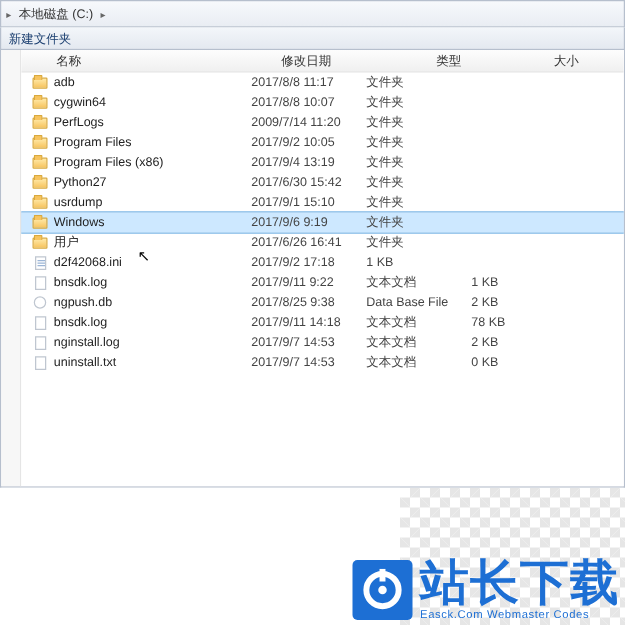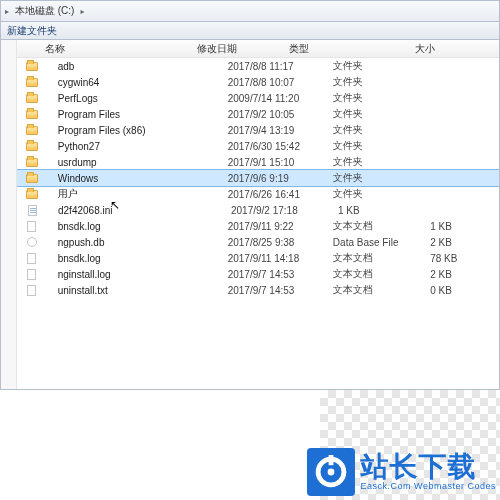--- a/index.html
+++ b/index.html
@@ -6,43 +6,43 @@
   body { width: 500px; height: 500px; background: #fff; overflow: hidden; position: relative; }
   .addrbar { height: 22px; background: linear-gradient(#f7f9fc,#e9edf3); border: 1px solid #b6bfcd; display: flex; align-items: center; font-size: 10px; color: #333; padding: 0 4px; gap: 4px; }
   .addrbar .seg { padding: 0 2px; }
   .addrbar .arrow { color: #666; font-size: 8px; }
   .toolbar { height: 18px; background: linear-gradient(#f3f6fa,#e4e9f0); border-left: 1px solid #b6bfcd; border-right: 1px solid #b6bfcd; border-bottom: 1px solid #b6bfcd; display: flex; align-items: center; font-size: 10px; color: #1a3e6f; padding: 0 6px; }
   .explorer { display: flex; height: 350px; border-left: 1px solid #b6bfcd; border-right: 1px solid #b6bfcd; border-bottom: 1px solid #b6bfcd; }
   .sidebar { width: 16px; background: #f7f7f7; border-right: 1px solid #e5e5e5; }
   .main { flex: 1; background: #fff; overflow: hidden; position: relative; }
   .cols { display: flex; height: 18px; background: linear-gradient(#fdfdfd,#f0f0f0); border-bottom: 1px solid #e4e4e4; font-size: 10px; color: #333; align-items: center; }
   .col-name { width: 180px; padding-left: 28px; }
-  .col-date { width: 92px; }
-  .col-type { width: 84px; }
+  .col-date { width: 92px; margin-left: 28px; }
+  .col-type { width: 84px; text-align: center; }
   .col-size { width: 70px; text-align: right; padding-right: 8px; }
   .rows { font-size: 10px; color: #222; }
-  .row { display: flex; height: 16px; align-items: center; gap: 15px; }
+  .row { display: flex; height: 16px; align-items: center; }
   .row.sel { background: #cde8ff; outline: 1px solid #7fb8e6; }
   .row .ic { width: 14px; height: 12px; margin: 0 4px 0 8px; display: inline-flex; align-items: center; justify-content: center; }
   .ic-folder { background: linear-gradient(#ffe9a8,#f7c45f); border: 1px solid #d9a93c; border-radius: 1px; width: 12px; height: 9px; position: relative; }
   .ic-folder::before { content:""; position:absolute; top:-3px; left:0; width:5px; height:3px; background:#f7c45f; border:1px solid #d9a93c; border-bottom:none; border-radius:1px 1px 0 0; }
   .ic-file { background:#fff; border:1px solid #bfc6d0; width:9px; height:11px; position:relative; }
   .ic-ini { background:#fff; border:1px solid #bfc6d0; width:9px; height:11px; position:relative; }
   .ic-ini::after { content:""; position:absolute; left:1px; top:2px; width:6px; height:1px; background:#9bb5d6; box-shadow:0 2px 0 #9bb5d6,0 4px 0 #9bb5d6; }
   .ic-db { background:#fff; border:1px solid #bfc6d0; width:10px; height:10px; border-radius:50%; }
   .row .name { width: 158px; white-space: nowrap; overflow: hidden; }
   .row .date { width: 92px; color:#444; }
   .row .type { width: 84px; color:#444; }
   .row .size { width: 70px; text-align: left; padding-right: 8px; color:#444; }
   .cursor { position:absolute; left:93px; top:158px; font-size:12px; color:#000; pointer-events:none; }
 
   .watermark { position: absolute; right: 4px; bottom: 4px; display: flex; align-items: center; gap: 6px; }
   .wm-logo { width: 48px; height: 48px; background:#1d6fd4; display:flex; align-items:center; justify-content:center; border-radius:4px; }
   .wm-logo svg { width:34px; height:34px; }
-  .wm-txt-cn { font-size: 28px; font-weight: 700; color:#1d6fd4; letter-spacing:1px; line-height:1; }
+  .wm-txt-cn { font-size: 39px; font-weight: 700; color:#1d6fd4; letter-spacing:1px; line-height:1; }
   .wm-txt-en { font-size: 9px; color:#1d6fd4; letter-spacing:0.5px; }
   .checker { position:absolute; right:0; bottom:0; width:180px; height:110px;
     background-image:
       linear-gradient(45deg,#e6e6e6 25%,transparent 25%),
       linear-gradient(-45deg,#e6e6e6 25%,transparent 25%),
       linear-gradient(45deg,transparent 75%,#e6e6e6 75%),
       linear-gradient(-45deg,transparent 75%,#e6e6e6 75%);
     background-size:16px 16px;
     background-position:0 0,0 8px,8px -8px,-8px 0;
     z-index:-1;

